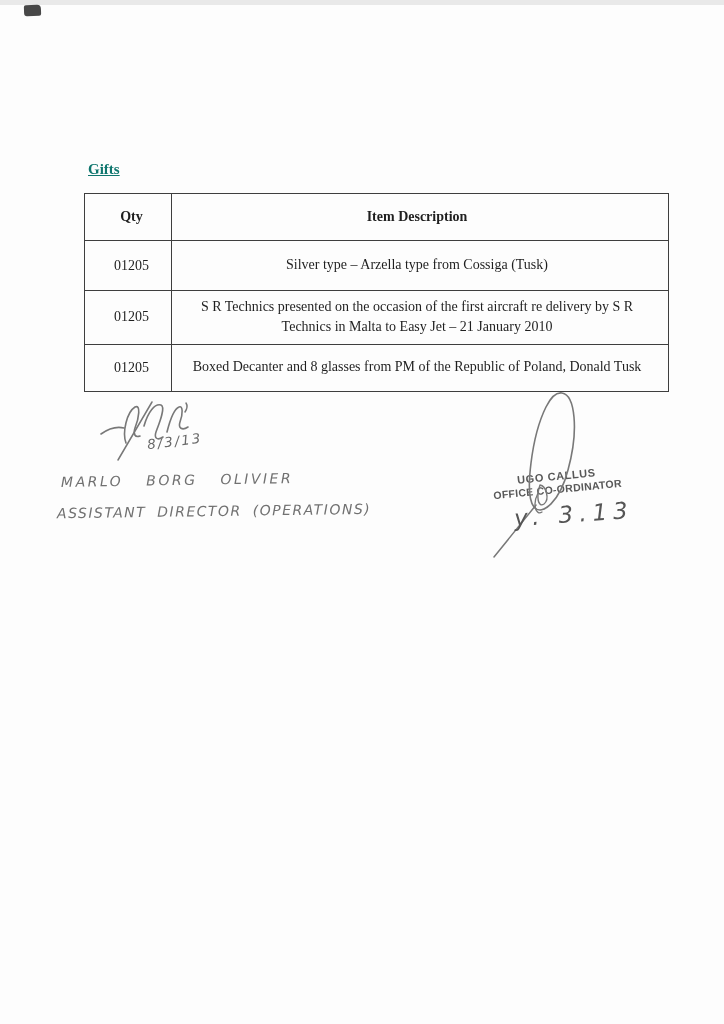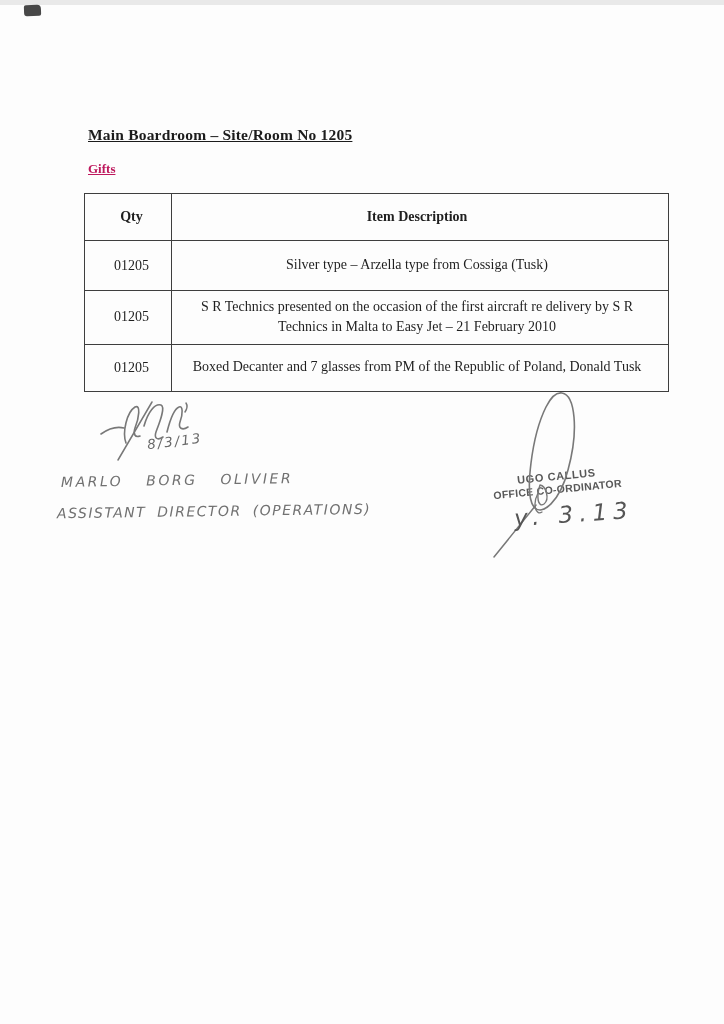--- a/index.html
+++ b/index.html
@@ -3,22 +3,22 @@
 <meta charset="utf-8">
 <style>
   html,body{margin:0;padding:0;background:#fdfdfd;}
   .page{position:relative;width:724px;height:1024px;background:#fdfdfd;overflow:hidden;
         font-family:"Liberation Serif", serif;color:#1f1f1f;}
   .scan-edge{position:absolute;top:0;left:0;width:724px;height:5px;background:#e9e9e9;}
   .artifact{position:absolute;left:24px;top:5px;width:17px;height:11px;background:#343434;
             border-radius:2px 4px 2px 3px;transform:rotate(-2deg);opacity:.9;}
   .doc-title{position:absolute;left:88px;top:126px;font-size:15.5px;font-weight:bold;
              text-decoration:underline;letter-spacing:.2px;color:#1c1c1c;}
-  .section-heading{position:absolute;left:88px;top:161px;font-size:13px;font-weight:bold;
-             text-decoration:underline;color:#be185d;}
+  .section-heading{position:absolute;left:88px;top:161px;font-size:15px;font-weight:bold;
+             text-decoration:underline;color:#0f766e;}
   table.gifts{position:absolute;left:84px;top:193px;width:584px;border-collapse:collapse;
              table-layout:fixed;}
   table.gifts th,table.gifts td{border:1px solid #3e3e3e;font-size:14px;vertical-align:middle;
              color:#1f1f1f;padding-left:8px;}
   table.gifts th{font-weight:bold;}
   col.qty-col{width:87px;}
   col.desc-col{width:497px;}
   .qty{text-align:center;}
   .desc{text-align:center;padding:6px 14px 6px 12px;line-height:1.45;}
   tr.hdr{height:47px;}
@@ -44,44 +44,43 @@
   svg path{fill:none;stroke:#787878;stroke-linecap:round;stroke-linejoin:round;}
 </style>
 </head>
 <body>
 
 <div class="page">
 
   <div class="scan-edge"></div>
   <div class="artifact"></div>
 
-  <div class="doc-title">Main Boardroom – Site/Room No 1205</div>
   <div class="section-heading">Gifts</div>
 
   <table class="gifts">
     <colgroup>
         <col class="qty-col">
         <col class="desc-col">
       </colgroup>
     <tbody>
         <tr class="hdr">
       <th class="qty">Qty</th>
       <th class="desc">Item Description</th>
     </tr>
     <tr class="r1">
       <td class="qty">01205</td>
       <td class="desc">Silver type – Arzella type from Cossiga (Tusk)</td>
     </tr>
     <tr class="r2">
       <td class="qty">01205</td>
-      <td class="desc">S R Technics presented on the occasion of the first aircraft re delivery by S R Technics in Malta to Easy Jet – 21 February 2010</td>
+      <td class="desc">S R Technics presented on the occasion of the first aircraft re delivery by S R Technics in Malta to Easy Jet – 21 January 2010</td>
     </tr>
     <tr class="r3">
       <td class="qty">01205</td>
-      <td class="desc">Boxed Decanter and 7 glasses from PM of the Republic of Poland, Donald Tusk</td>
+      <td class="desc">Boxed Decanter and 8 glasses from PM of the Republic of Poland, Donald Tusk</td>
     </tr>
   </tbody>
     </table>
 
   <svg class="sig-left" width="130" height="72" viewBox="0 0 130 72">
     <path d="M6,38 C13,33 21,30 29,32" stroke-width="1.6"></path>
     <path d="M31,47 C27,36 32,16 40,11 C46,8 44,22 40,32 C38,38 40,42 45,40" stroke-width="1.6"></path>
     <path d="M49,30 C53,16 60,7 66,9 C71,11 64,28 61,36 C59,42 62,45 68,41" stroke-width="1.6"></path>
     <path d="M72,36 C75,24 79,13 84,11 C88,9 88,18 85,26 C83,32 87,35 93,31" stroke-width="1.6"></path>
     <path d="M57,6 L23,64" stroke-width="1.5"></path>

